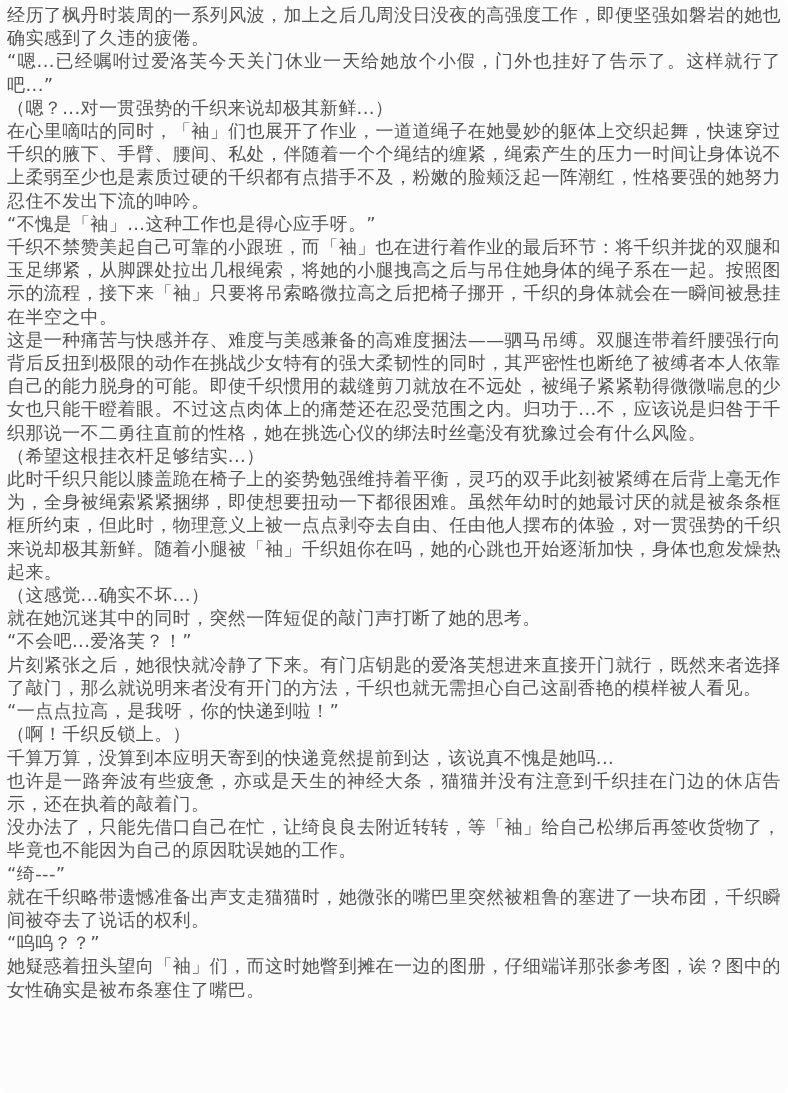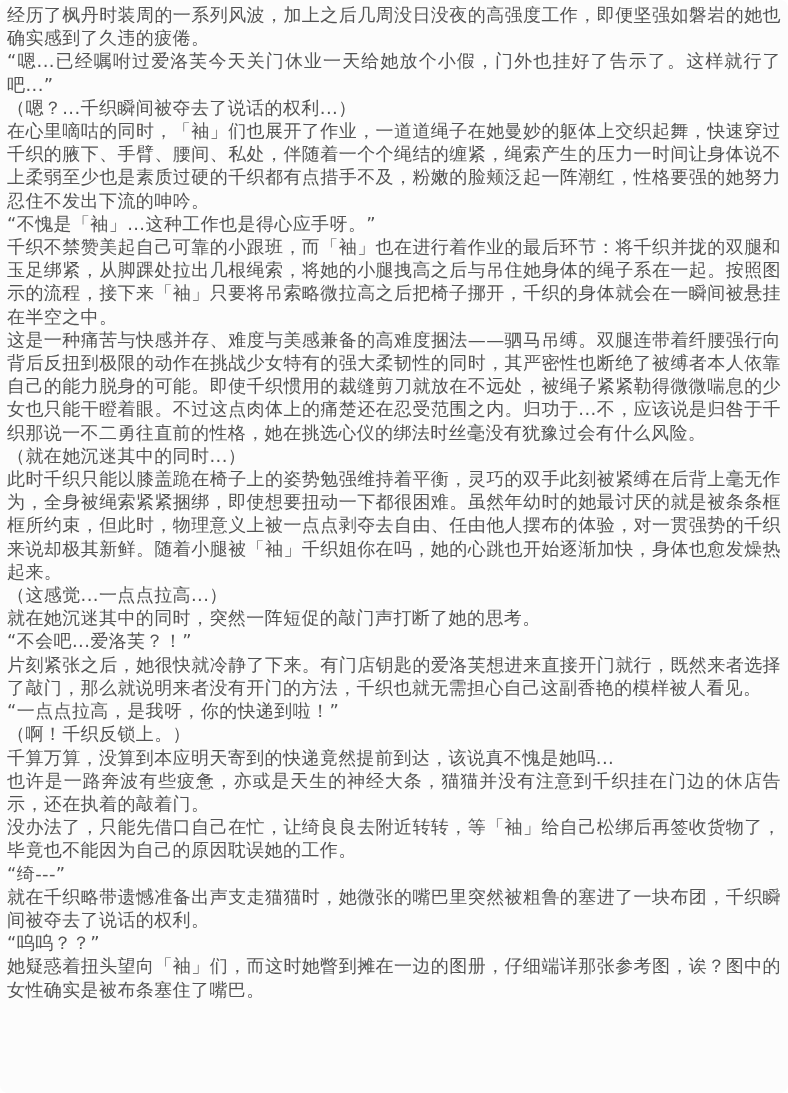--- a/index.html
+++ b/index.html
@@ -35,28 +35,28 @@
     overflow-wrap: anywhere;
   }
 </style>
 </head>
 <body>
 
 <div class="page" id="doc-page" style="background: rgb(252, 252, 252); color: rgb(84, 84, 84);">
 
 <p class="para">经历了枫丹时装周的一系列风波，加上之后几周没日没夜的高强度工作，即便坚强如磐岩的她也确实感到了久违的疲倦。</p>
     <p class="para">“嗯...已经嘱咐过爱洛芙今天关门休业一天给她放个小假，门外也挂好了告示了。这样就行了吧...”</p>
-    <p class="para">（嗯？...千织瞬间被夺去了说话的权利...）</p>
+    <p class="para">（嗯？...对一贯强势的千织来说却极其新鲜...）</p>
     <p class="para">在心里嘀咕的同时，「袖」们也展开了作业，一道道绳子在她曼妙的躯体上交织起舞，快速穿过千织的腋下、手臂、腰间、私处，伴随着一个个绳结的缠紧，绳索产生的压力一时间让身体说不上柔弱至少也是素质过硬的千织都有点措手不及，粉嫩的脸颊泛起一阵潮红，性格要强的她努力忍住不发出下流的呻吟。</p>
     <p class="para">“不愧是「袖」...这种工作也是得心应手呀。”</p>
     <p class="para">千织不禁赞美起自己可靠的小跟班，而「袖」也在进行着作业的最后环节：将千织并拢的双腿和玉足绑紧，从脚踝处拉出几根绳索，将她的小腿拽高之后与吊住她身体的绳子系在一起。按照图示的流程，接下来「袖」只要将吊索略微拉高之后把椅子挪开，千织的身体就会在一瞬间被悬挂在半空之中。</p>
     <p class="para">这是一种痛苦与快感并存、难度与美感兼备的高难度捆法——驷马吊缚。双腿连带着纤腰强行向背后反扭到极限的动作在挑战少女特有的强大柔韧性的同时，其严密性也断绝了被缚者本人依靠自己的能力脱身的可能。即使千织惯用的裁缝剪刀就放在不远处，被绳子紧紧勒得微微喘息的少女也只能干瞪着眼。不过这点肉体上的痛楚还在忍受范围之内。归功于...不，应该说是归咎于千织那说一不二勇往直前的性格，她在挑选心仪的绑法时丝毫没有犹豫过会有什么风险。</p>
-    <p class="para">（就在她沉迷其中的同时...）</p>
+    <p class="para">（希望这根挂衣杆足够结实...）</p>
     <p class="para">此时千织只能以膝盖跪在椅子上的姿势勉强维持着平衡，灵巧的双手此刻被紧缚在后背上毫无作为，全身被绳索紧紧捆绑，即使想要扭动一下都很困难。虽然年幼时的她最讨厌的就是被条条框框所约束，但此时，物理意义上被一点点剥夺去自由、任由他人摆布的体验，对一贯强势的千织来说却极其新鲜。随着小腿被「袖」千织姐你在吗，她的心跳也开始逐渐加快，身体也愈发燥热起来。</p>
-    <p class="para">（这感觉...一点点拉高...）</p>
+    <p class="para">（这感觉...确实不坏...）</p>
     <p class="para">就在她沉迷其中的同时，突然一阵短促的敲门声打断了她的思考。</p>
     <p class="para">“不会吧...爱洛芙？！”</p>
     <p class="para">片刻紧张之后，她很快就冷静了下来。有门店钥匙的爱洛芙想进来直接开门就行，既然来者选择了敲门，那么就说明来者没有开门的方法，千织也就无需担心自己这副香艳的模样被人看见。</p>
     <p class="para">“一点点拉高，是我呀，你的快递到啦！”</p>
     <p class="para">（啊！千织反锁上。）</p>
     <p class="para">千算万算，没算到本应明天寄到的快递竟然提前到达，该说真不愧是她吗...</p>
     <p class="para">也许是一路奔波有些疲惫，亦或是天生的神经大条，猫猫并没有注意到千织挂在门边的休店告示，还在执着的敲着门。</p>
     <p class="para">没办法了，只能先借口自己在忙，让绮良良去附近转转，等「袖」给自己松绑后再签收货物了，毕竟也不能因为自己的原因耽误她的工作。</p>
     <p class="para">“绮---”</p>
     <p class="para">就在千织略带遗憾准备出声支走猫猫时，她微张的嘴巴里突然被粗鲁的塞进了一块布团，千织瞬间被夺去了说话的权利。</p>

